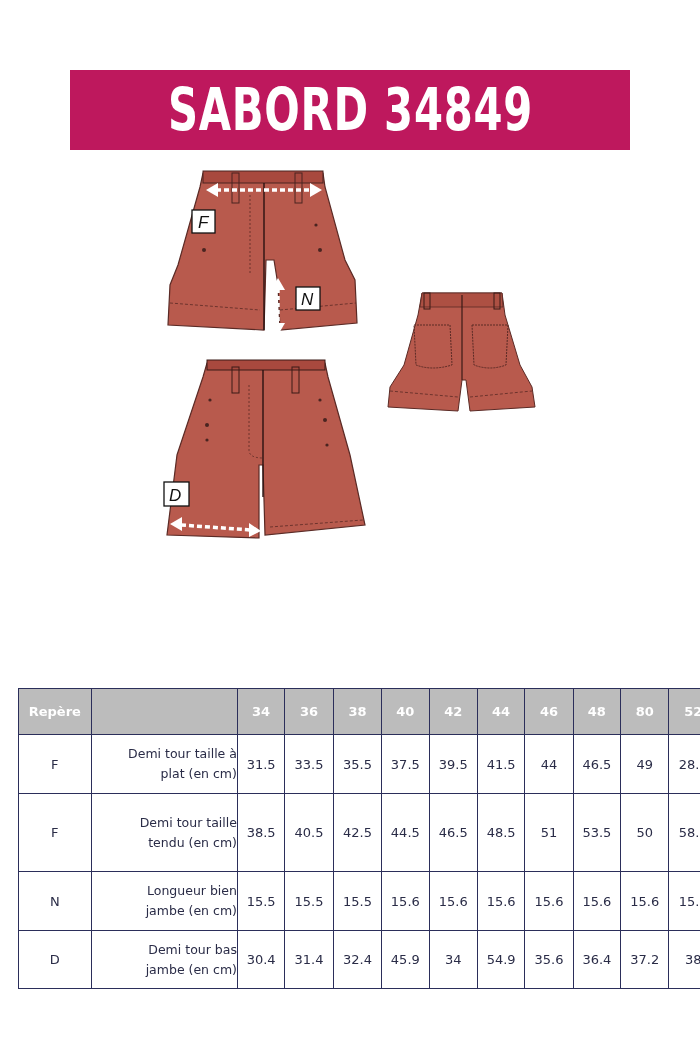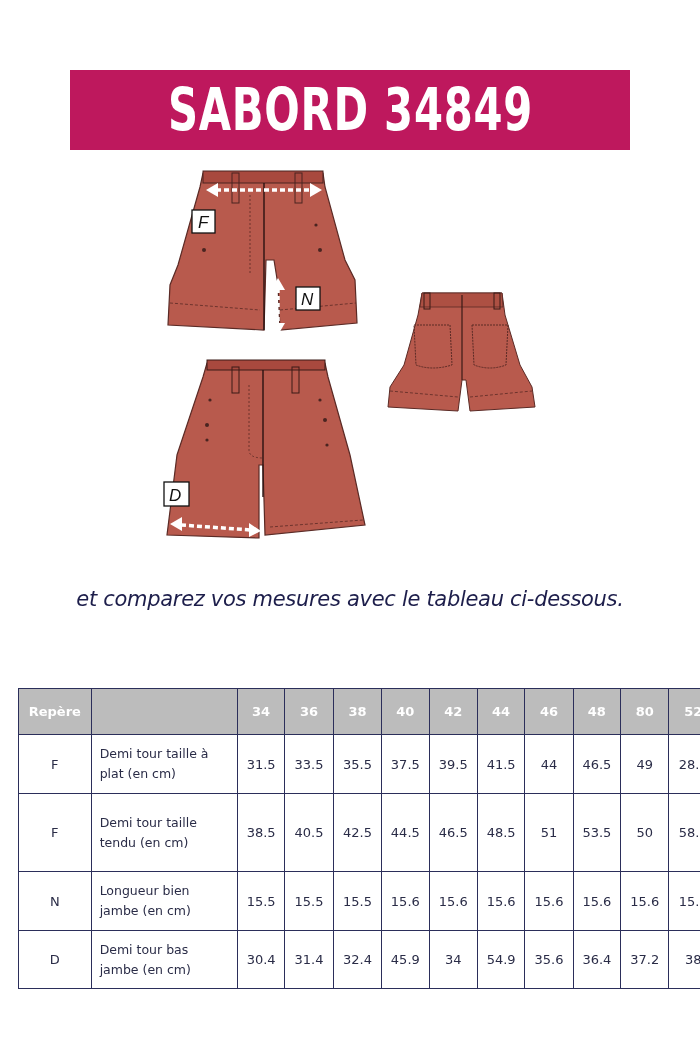--- a/index.html
+++ b/index.html
@@ -4,21 +4,21 @@
 <style>
   html, body { margin:0; padding:0; background:#ffffff; }
   body { width:700px; height:1050px; position:relative; overflow:hidden; font-family:"Liberation Sans", sans-serif; color:#1c1f4a; }
   .title-bar { position:absolute; left:70px; top:70px; width:560px; height:80px; background:#be185d; display:flex; align-items:center; justify-content:center; }
   .title-text { color:#ffffff; font-family:"DejaVu Sans", sans-serif; font-weight:bold; font-size:58px; letter-spacing:1px; transform:scaleX(0.72); transform-origin:center; line-height:1; }
   .drawing { position:absolute; }
   .caption { position:absolute; left:0; top:586px; width:700px; text-align:center; font-family:"DejaVu Sans", sans-serif; font-style:italic; font-size:21px; line-height:26px; color:#1d1e4b; letter-spacing:-0.3px; }
   table.sizes { position:absolute; left:18px; top:688px; width:700px; border-collapse:collapse; font-family:"DejaVu Sans", sans-serif; font-size:13px; color:#2a2c47; }
   table.sizes th, table.sizes td { border:1.5px solid #2b2e5a; text-align:center; padding:0; }
   table.sizes th { background:#bcbcbc; color:#ffffff; font-weight:bold; height:45px; font-size:13px; }
-  table.sizes td.desc { text-align:left; padding-left:8px; font-size:12.5px; line-height:20px; }
+  table.sizes td.desc { text-align:right; padding-left:8px; font-size:12.5px; line-height:20px; }
   .row-1 td { height:58px; }
   .row-2 td { height:77px; }
   .row-3 td { height:58px; }
   .row-4 td { height:57px; }
   .lbl { font-family:"Liberation Sans", sans-serif; font-style:italic; font-size:17px; fill:#111; }
 </style>
 </head>
 <body>
 
 <div class="title-bar">
@@ -80,21 +80,20 @@
 
   <line x1="26" y1="170" x2="96" y2="175" stroke="#ffffff" stroke-width="3.5" stroke-dasharray="5 3"></line>
   <polygon points="15,169 27,162 27,176" fill="#ffffff"></polygon>
   <polygon points="106,176 94,168 94,182" fill="#ffffff"></polygon>
 
   <rect x="9" y="127" width="25" height="24" fill="#ffffff" stroke="#111" stroke-width="1.3"></rect>
   <text x="14" y="146" class="lbl">D</text>
 </svg>
 
 <div class="caption">
-  <div>et comparez vos mesures avec le tableau ci-dessous.</div>
 </div>
 
 <table class="sizes">
   <colgroup>
     <col style="width:69px">
       <col style="width:139px">
     <col style="width:45px">
       <col style="width:46px">
       <col style="width:46px">
       <col style="width:45px">

